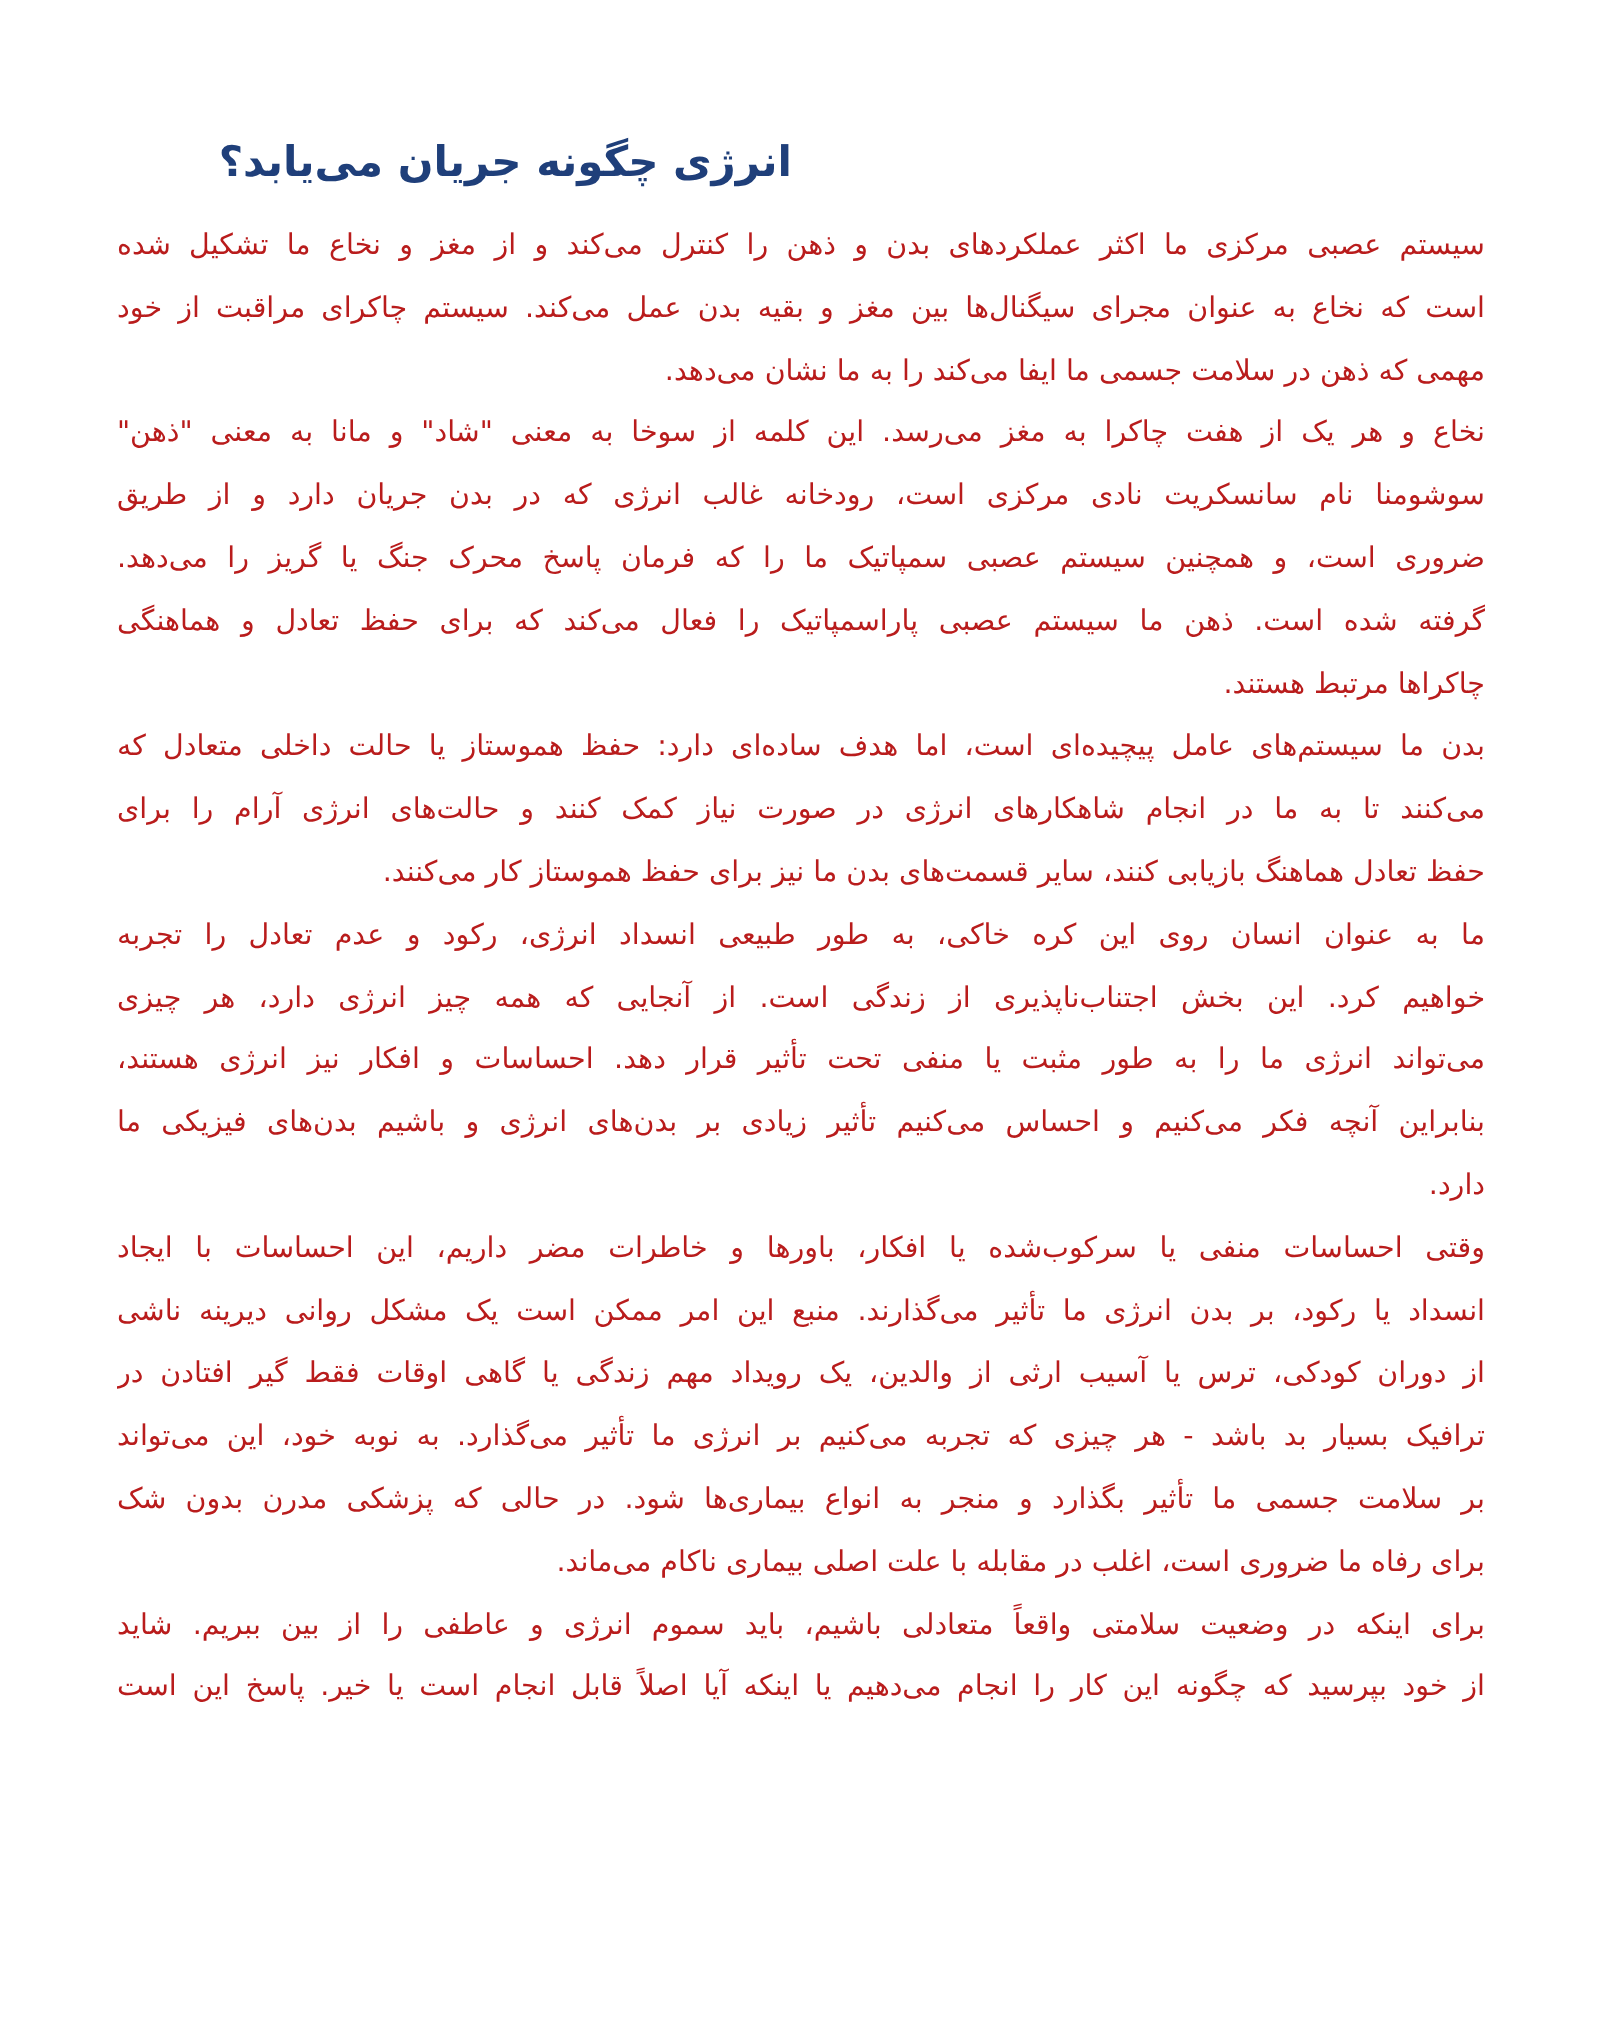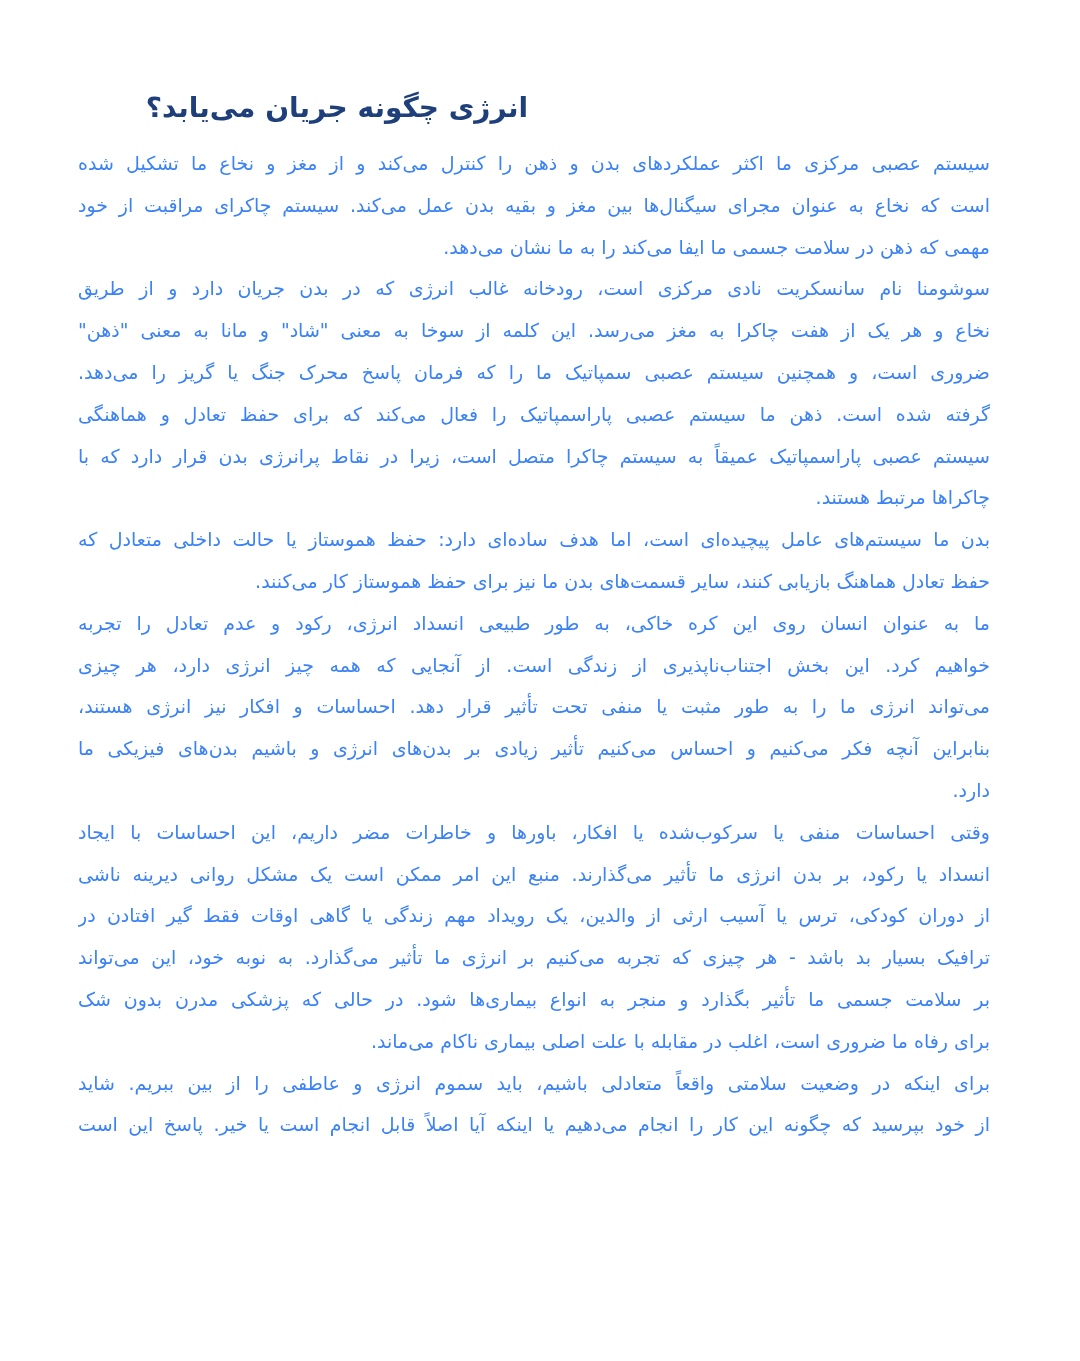--- a/index.html
+++ b/index.html
@@ -8,49 +8,49 @@
     .title {
       position: absolute; left: 78px; top: 86px; width: 450px;
       direction: rtl; text-align: right;
       color: #1f3f7a; font-size: 28px; font-weight: bold; letter-spacing: 3px;
       font-family: "DejaVu Sans", sans-serif; line-height: 44px;
     }
     .body-text { position: absolute; left: 78px; top: 143px; width: 912px; direction: rtl; }
     .para { margin: 0; }
     .line {
       display: block; height: 41.8px; line-height: 41.8px;
-      font-size: 19px; color: #3b82f6;
+      font-size: 19px; color: #b91c1c;
       font-family: "DejaVu Sans", sans-serif;
       text-align: justify; text-align-last: justify; white-space: nowrap;
       overflow: hidden;
     }
     .line.last { text-align-last: right; }
   </style>
 </head>
 <body>
 
 <div class="page">
   <h1 class="title" style="margin:0;">انرژی چگونه جریان می‌یابد؟</h1>
 
   <div class="body-text">
     <div class="para">
       <span class="line">سیستم عصبی مرکزی ما اکثر عملکردهای بدن و ذهن را کنترل می‌کند و از مغز و نخاع ما تشکیل شده</span>
       <span class="line">است که نخاع به عنوان مجرای سیگنال‌ها بین مغز و بقیه بدن عمل می‌کند. سیستم چاکرای مراقبت از خود</span>
       <span class="line last">مهمی که ذهن در سلامت جسمی ما ایفا می‌کند را به ما نشان می‌دهد.</span>
     </div>
     <div class="para">
+      <span class="line">نخاع و هر یک از هفت چاکرا به مغز می‌رسد. این کلمه از سوخا به معنی "شاد" و مانا به معنی "ذهن"</span>
       <span class="line">سوشومنا نام سانسکریت نادی مرکزی است، رودخانه غالب انرژی که در بدن جریان دارد و از طریق</span>
-      <span class="line">نخاع و هر یک از هفت چاکرا به مغز می‌رسد. این کلمه از سوخا به معنی "شاد" و مانا به معنی "ذهن"</span>
       <span class="line">ضروری است، و همچنین سیستم عصبی سمپاتیک ما را که فرمان پاسخ محرک جنگ یا گریز را می‌دهد.</span>
       <span class="line">گرفته شده است. ذهن ما سیستم عصبی پاراسمپاتیک را فعال می‌کند که برای حفظ تعادل و هماهنگی</span>
-      <span class="line">سیستم عصبی پاراسمپاتیک عمیقاً به سیستم چاکرا متصل است، زیرا در نقاط پرانرژی بدن قرار دارد که با</span>
       <span class="line last">چاکراها مرتبط هستند.</span>
     </div>
     <div class="para">
       <span class="line">بدن ما سیستم‌های عامل پیچیده‌ای است، اما هدف ساده‌ای دارد: حفظ هموستاز یا حالت داخلی متعادل که</span>
+      <span class="line">می‌کنند تا به ما در انجام شاهکارهای انرژی در صورت نیاز کمک کنند و حالت‌های انرژی آرام را برای</span>
       <span class="line last">حفظ تعادل هماهنگ بازیابی کنند، سایر قسمت‌های بدن ما نیز برای حفظ هموستاز کار می‌کنند.</span>
     </div>
     <div class="para">
       <span class="line">ما به عنوان انسان روی این کره خاکی، به طور طبیعی انسداد انرژی، رکود و عدم تعادل را تجربه</span>
       <span class="line">خواهیم کرد. این بخش اجتناب‌ناپذیری از زندگی است. از آنجایی که همه چیز انرژی دارد، هر چیزی</span>
       <span class="line">می‌تواند انرژی ما را به طور مثبت یا منفی تحت تأثیر قرار دهد. احساسات و افکار نیز انرژی هستند،</span>
       <span class="line">بنابراین آنچه فکر می‌کنیم و احساس می‌کنیم تأثیر زیادی بر بدن‌های انرژی و باشیم بدن‌های فیزیکی ما</span>
       <span class="line last">دارد.</span>
     </div>
     <div class="para">

